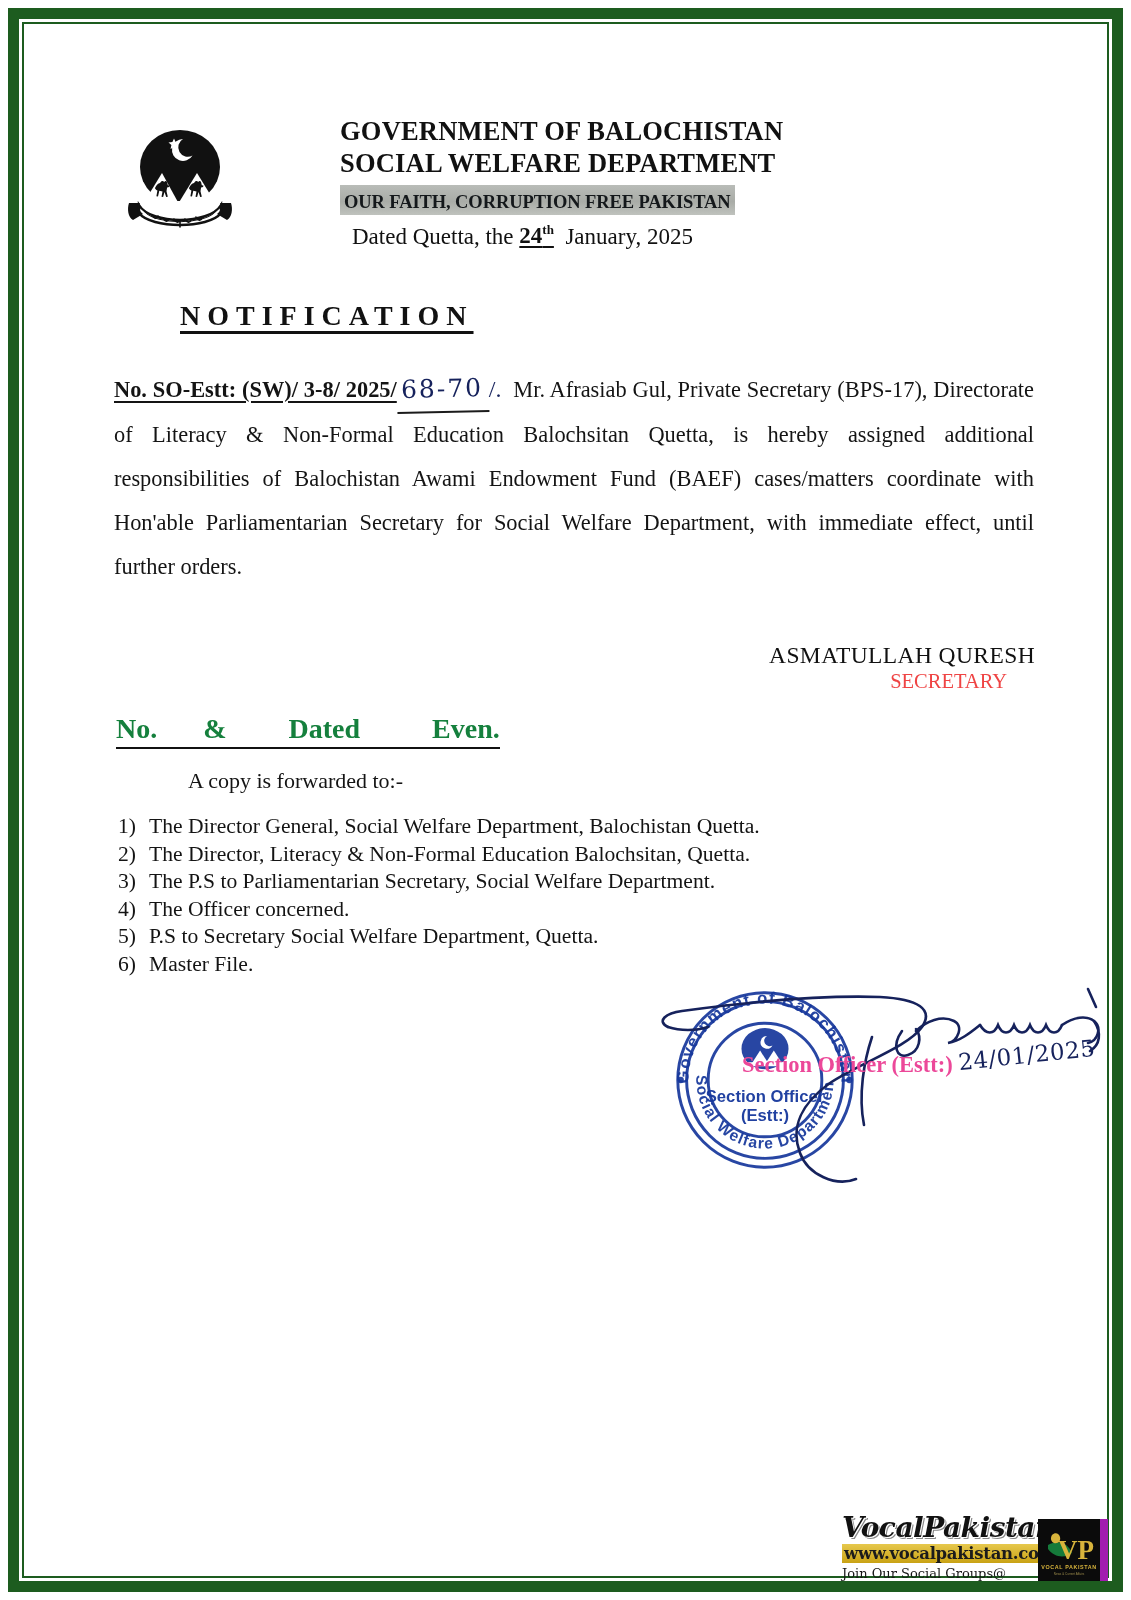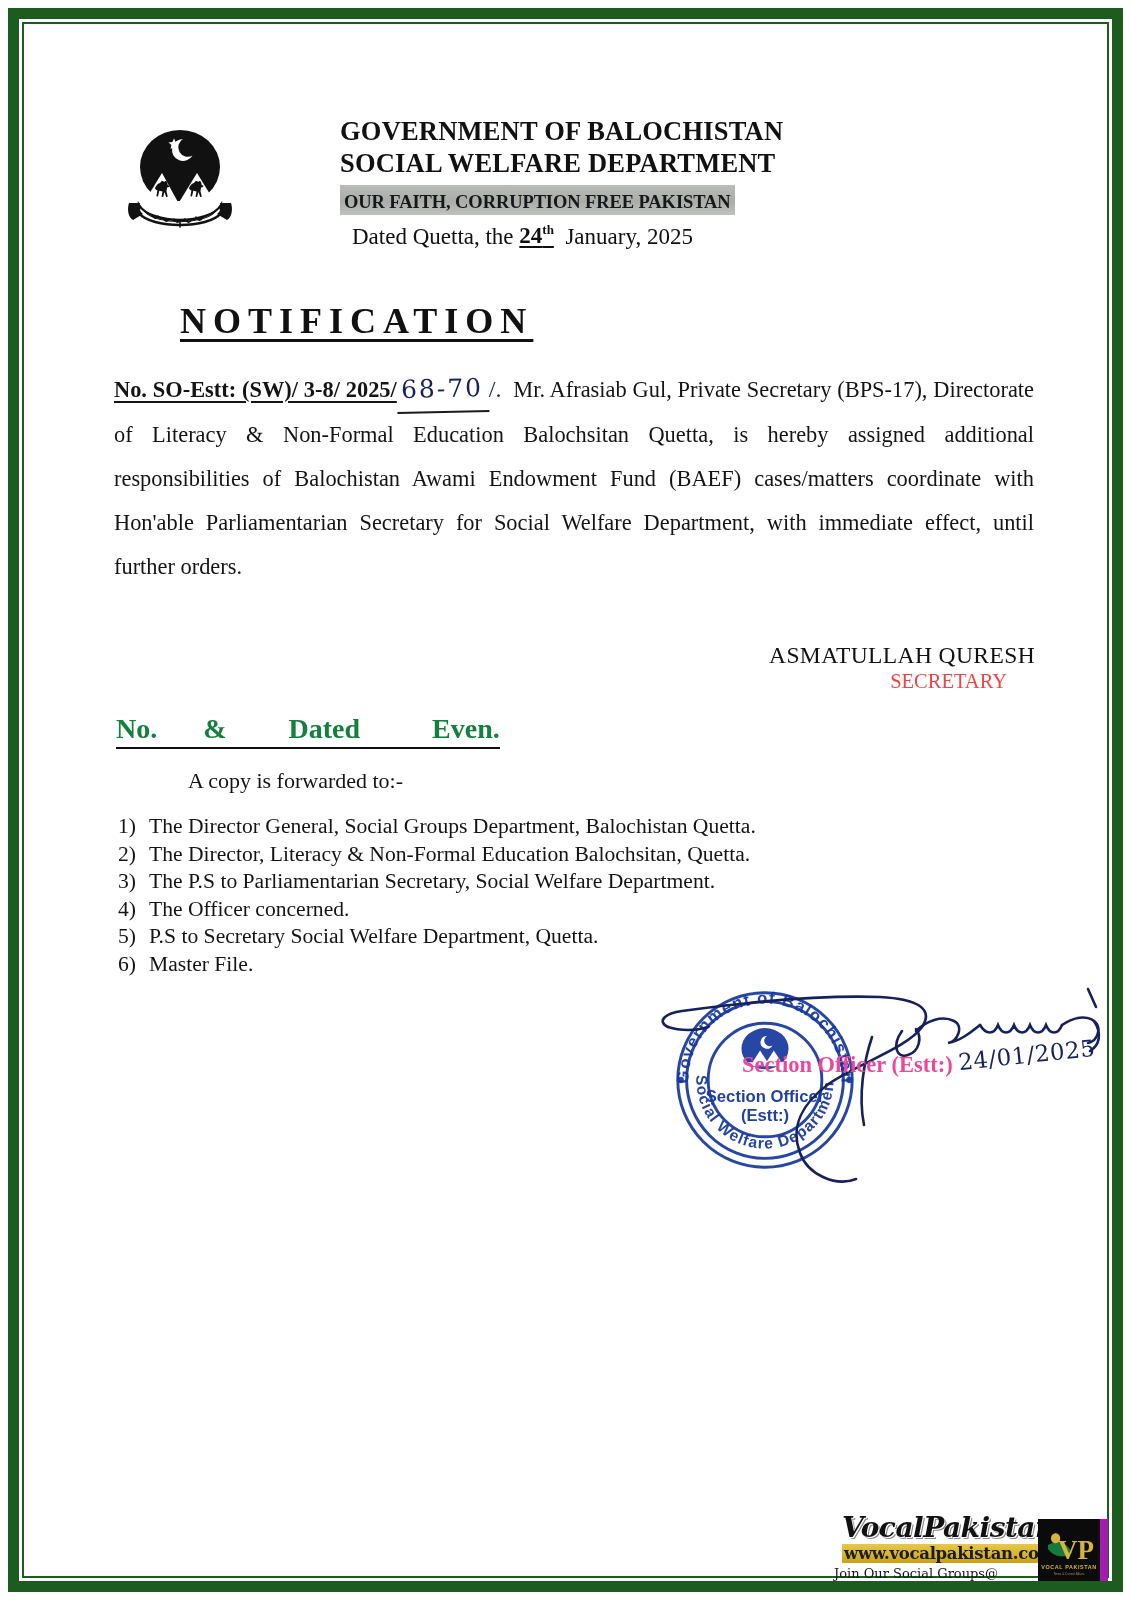--- a/index.html
+++ b/index.html
@@ -86,21 +86,21 @@
     font-weight: bold;
     text-decoration: underline;
     text-underline-offset: 3px;
   }
   .datedline .daynum sup { font-size: 13px; }
 
   
   .notif-title {
     position: absolute;
     left: 150px; top: 270px;
-    font-size: 36px;
+    font-size: 28px;
     font-weight: bold;
     letter-spacing: 7px;
     text-decoration: underline;
     text-underline-offset: 6px;
     text-decoration-thickness: 2.5px;
     color: #111;
     font-family: Liberation Serif, serif;
   }
 
   
@@ -251,21 +251,20 @@
     padding: 0 2px;
     display: block;
   }
   .wm-join {
     font-family: "DejaVu Serif", serif;
     font-size: 13px;
     color: #161616;
     margin-top: 3px;
     display: flex;
     align-items: center;
-    justify-content: center;
     gap: 16px;
     white-space: nowrap;
   }
   .soc { width: 15px; height: 15px; border-radius: 50%; display:inline-block; }
   .soc-wa { background: #25b84c; }
   .soc-fb { background: #1877f2; }
   .soc-li { background: #0a66c2; }
   .wm-logo {
     width: 70px; height: 62px;
     background: #a21caf;
@@ -337,21 +336,21 @@
 
     <div class="even-line">
       <span>No.</span><span class="ev-gap1"></span><span>&amp;</span><span class="ev-gap2"></span><span>Dated</span><span class="ev-gap3"></span><span>Even.</span>
     </div>
 
     <div class="forwarded">A copy is forwarded to:-</div>
 
     <div class="copy-list">
       <div class="copy-item">
           <span class="copy-num">1)</span>
-          <span>The Director General, Social Groups Department, Balochistan Quetta.</span>
+          <span>The Director General, Social Welfare Department, Balochistan Quetta.</span>
         </div>
       <div class="copy-item">
           <span class="copy-num">2)</span>
           <span>The Director, Literacy &amp; Non-Formal Education Balochsitan, Quetta.</span>
         </div>
       <div class="copy-item">
           <span class="copy-num">3)</span>
           <span>The P.S to Parliamentarian Secretary, Social Welfare Department.</span>
         </div>
       <div class="copy-item">

